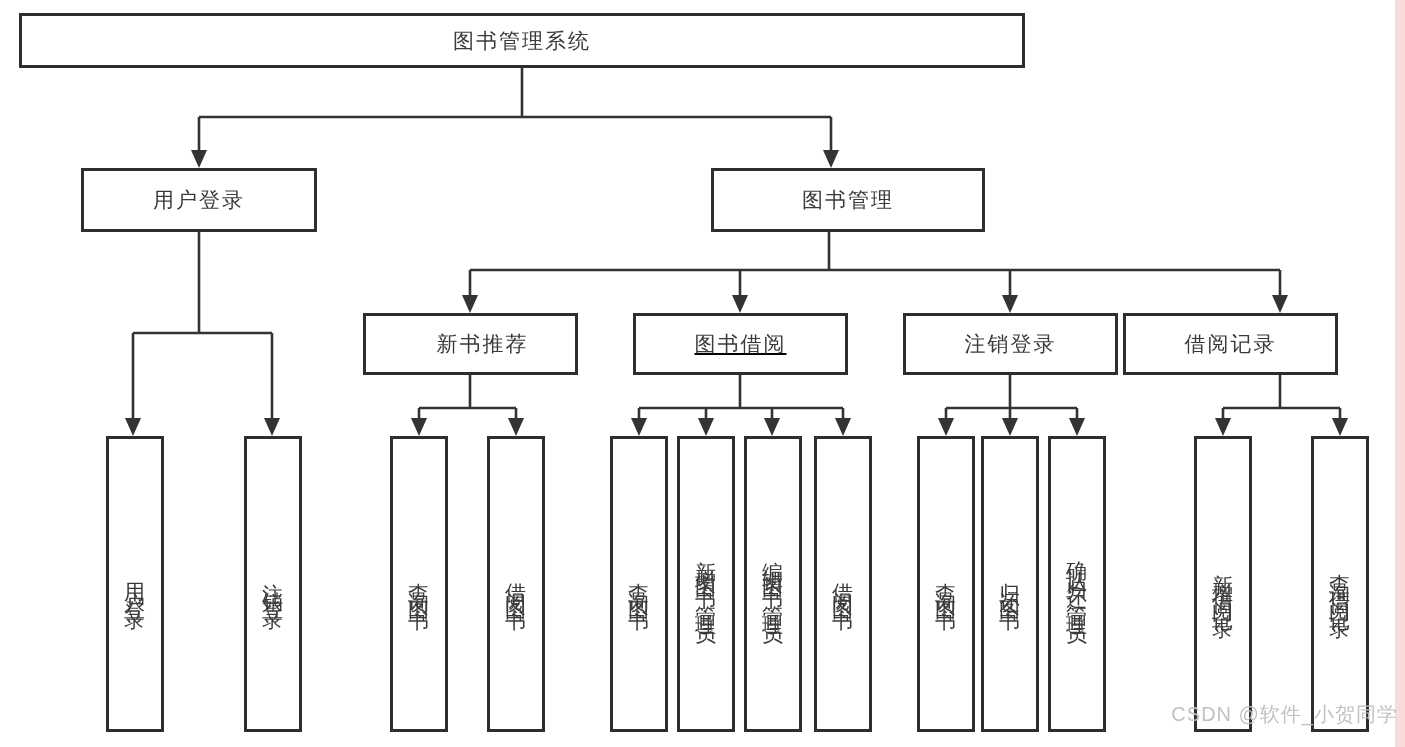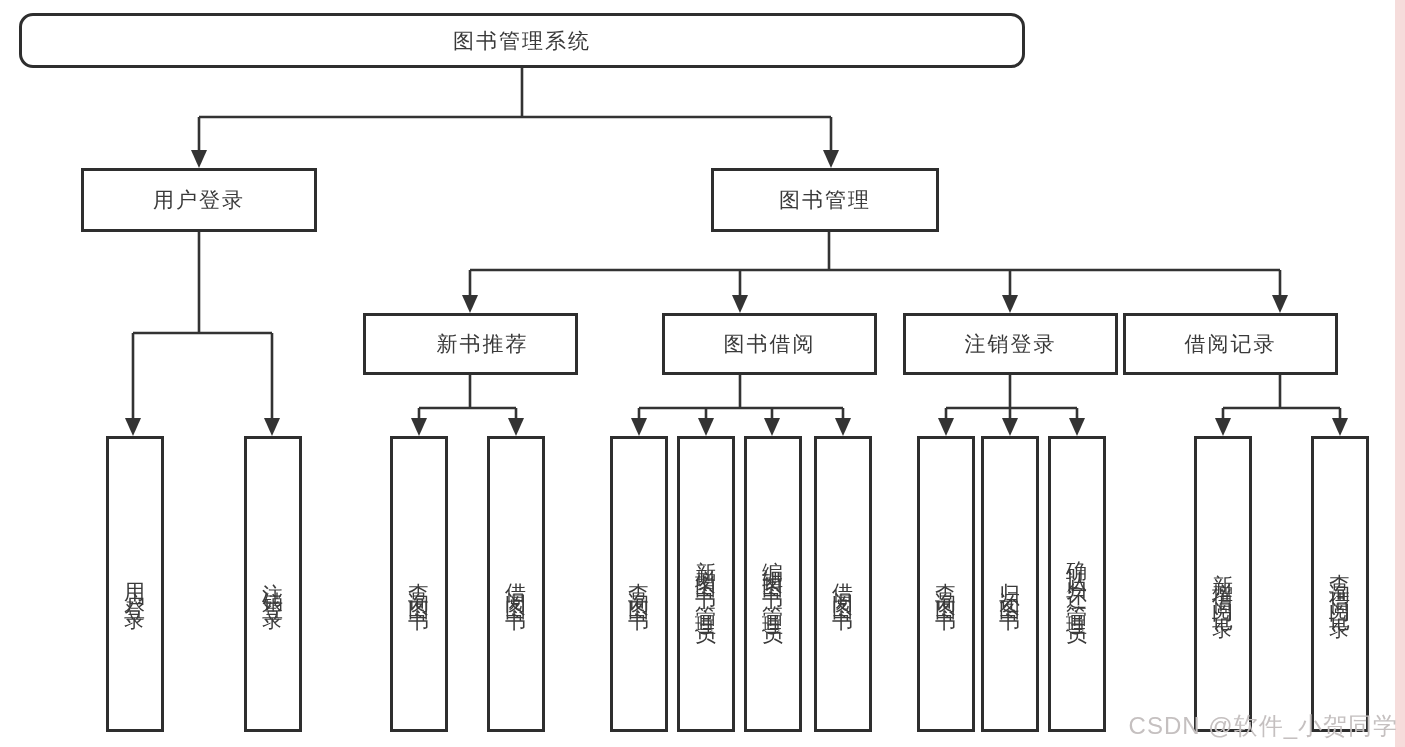--- a/index.html
+++ b/index.html
@@ -36,35 +36,35 @@
     white-space:nowrap;
   }
   .leaf .lbl{
     writing-mode:vertical-rl;
     text-orientation:mixed;
     letter-spacing:9px;
     line-height:1;
     font-size:21px;
     max-height:286px;
   }
-  .root-box {left:19px;  top:13px;  width:1006px; height:55px;border-radius:14px;}
+  .root-box {left:19px;  top:13px;  width:1006px; height:55px;}
   .l2a      {left:81px;  top:168px; width:236px;  height:64px;}
-  .l2b      {left:711px; top:168px; width:228px;  height:64px;}
+  .l2b      {left:711px; top:168px; width:274px;  height:64px;}
   .l3       {top:313px; width:215px; height:62px;}
-  .l3.g2{left:363px;padding-left:24px;} .l3.g3{left:662px;} .l3.g4{left:903px;} .l3.g5{left:1123px;text-align:center;}
+  .l3.g2{left:363px;padding-left:24px;} .l3.g3{left:633px;text-decoration:underline;} .l3.g4{left:903px;} .l3.g5{left:1123px;text-align:center;}
   .leaf     {top:436px; width:58px; height:296px;}
   .leaf.p1{left:106px;} .leaf.p2{left:244px;}
   .leaf.p3{left:390px;} .leaf.p4{left:487px;}
   .leaf.p5{left:610px;} .leaf.p6{left:677px;} .leaf.p7{left:744px;} .leaf.p8{left:814px;}
   .leaf.p9{left:917px;} .leaf.p10{left:981px;} .leaf.p11{left:1048px;}
   .leaf.p12{left:1194px;} .leaf.p13{left:1311px;}
   .watermark{
     position:absolute;
-    right:7px;bottom:5px;
-    font-size:24px;
+    right:7px;bottom:19px;
+    font-size:20px;
     color:var(--wm);
     letter-spacing:1px;
     z-index:5;
     white-space:nowrap;
   }
   .right-strip{
     position:absolute;
     right:0;top:0;width:10px;height:100%;
     background:var(--strip);
     z-index:4;

